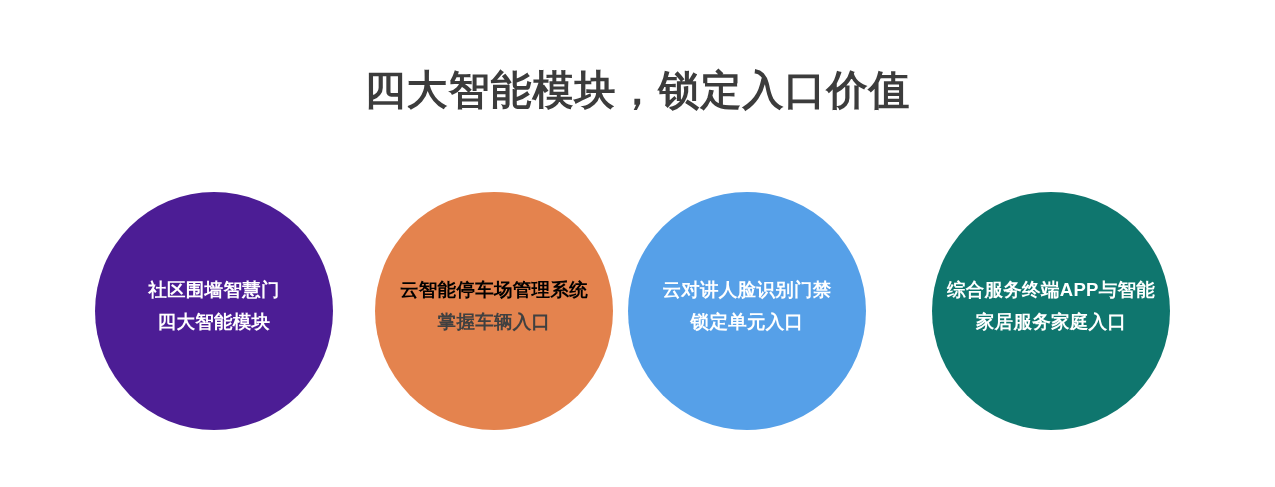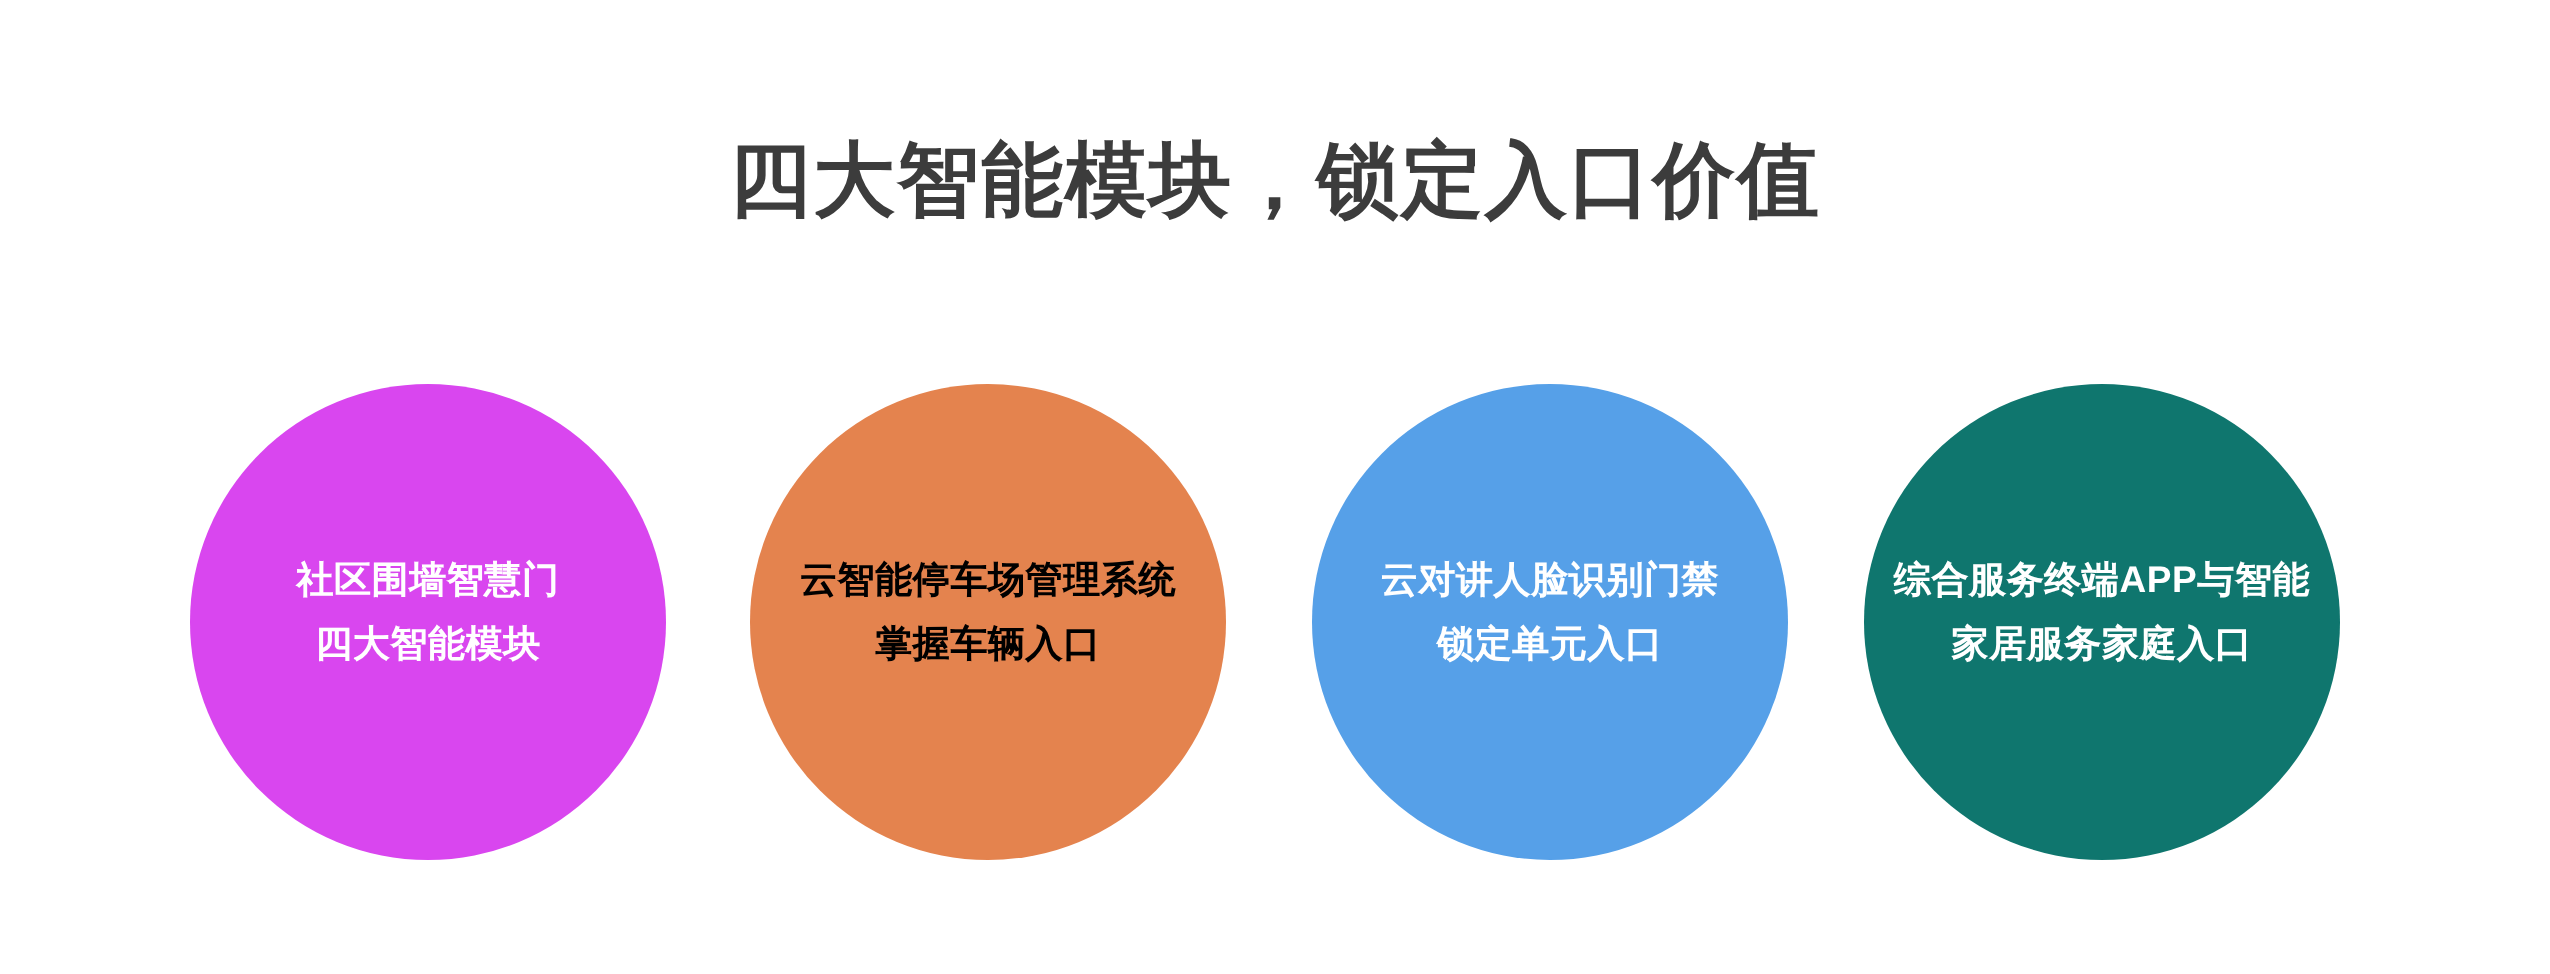--- a/index.html
+++ b/index.html
@@ -62,44 +62,44 @@
   .circle-line {
     color: #ffffff;
     font-weight: bold;
     font-size: 18.5px;
     line-height: 32px;
     letter-spacing: 0.3px;
     white-space: nowrap;
   }
   .c1 { left: 95px; }
   .c2 { left: 375px; }
-  .c3 { left: 656px; }
+  .c3 { left: 628px; }
   .c4 { left: 932px; }
   .c2 .circle-line, .c3 .circle-line, .c4 .circle-line { font-size: 18.5px; }
 </style>
 </head>
 <body>
 
 <div class="slide" style="background: rgb(255, 255, 255);">
 
   <div class="slide-title" style="color: rgb(60, 60, 60);">四大智能模块，锁定入口价值</div>
 
   <div class="circle-row">
 
-    <div class="circle c1" style="background: #d946ef;">
+    <div class="circle c1" style="background: #4c1d95;">
       <div class="circle-inner">
         <div class="circle-line" style="color: rgb(255, 255, 255);">社区围墙智慧门</div>
         <div class="circle-line" style="color: rgb(255, 255, 255);">四大智能模块</div>
       </div>
     </div>
 
     <div class="circle c2" style="background: rgb(228, 131, 78);">
       <div class="circle-inner">
         <div class="circle-line" style="color: #000000;">云智能停车场管理系统</div>
-        <div class="circle-line" style="color: #000000;">掌握车辆入口</div>
+        <div class="circle-line" style="color: #404040;">掌握车辆入口</div>
       </div>
     </div>
 
     <div class="circle c3" style="background: rgb(86, 160, 232);">
       <div class="circle-inner">
         <div class="circle-line" style="color: rgb(255, 255, 255);">云对讲人脸识别门禁</div>
         <div class="circle-line" style="color: rgb(255, 255, 255);">锁定单元入口</div>
       </div>
     </div>
 

